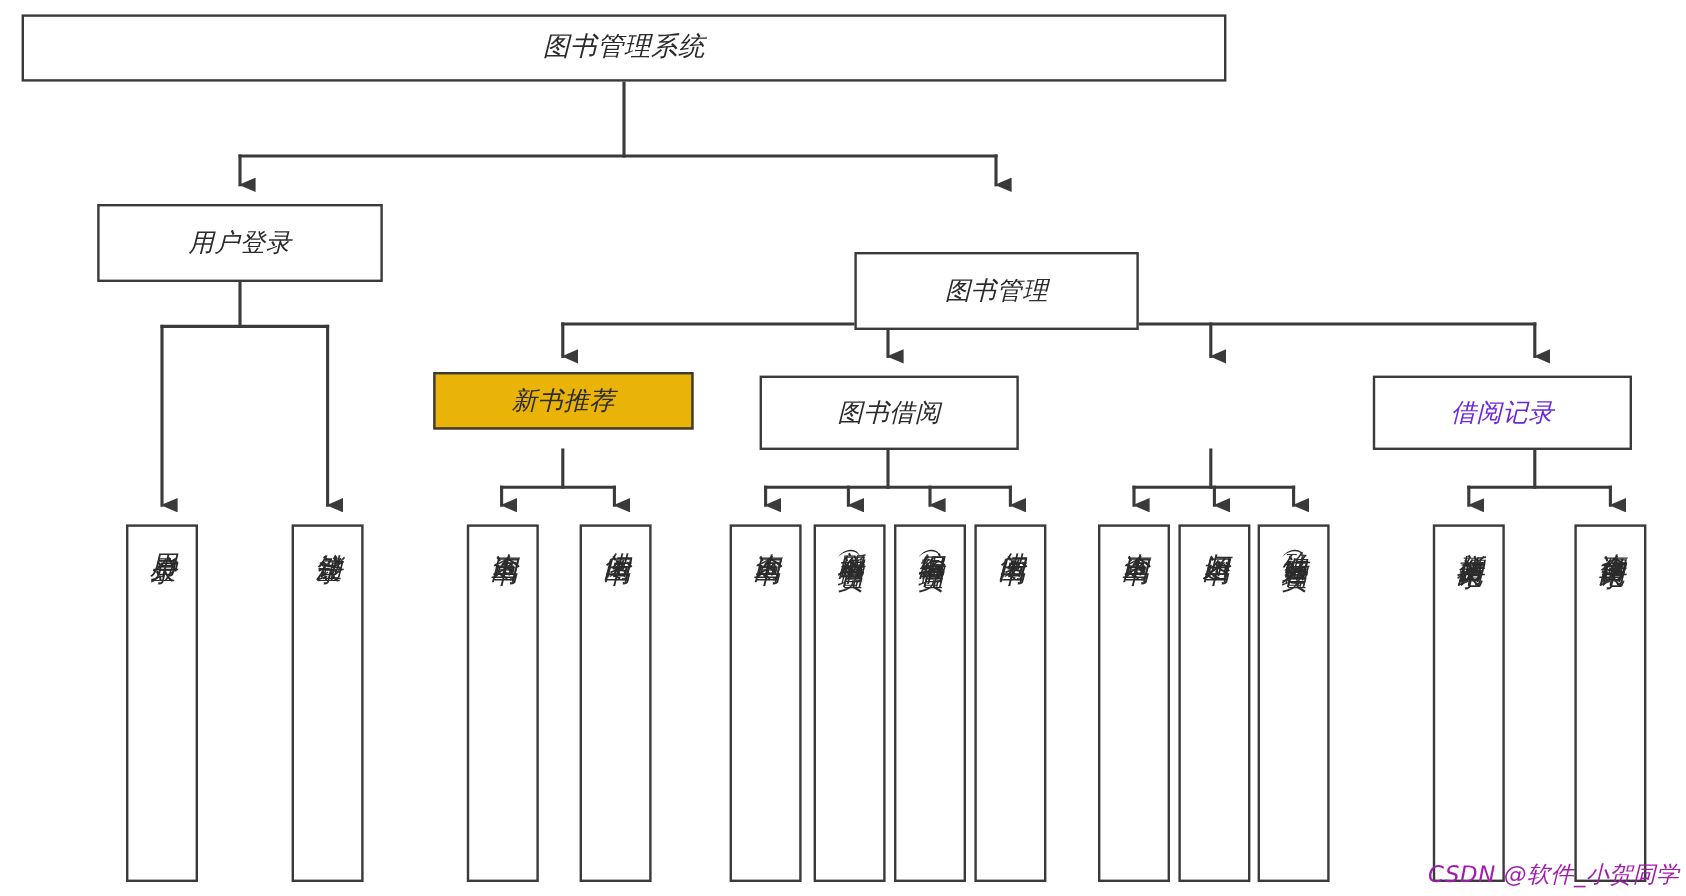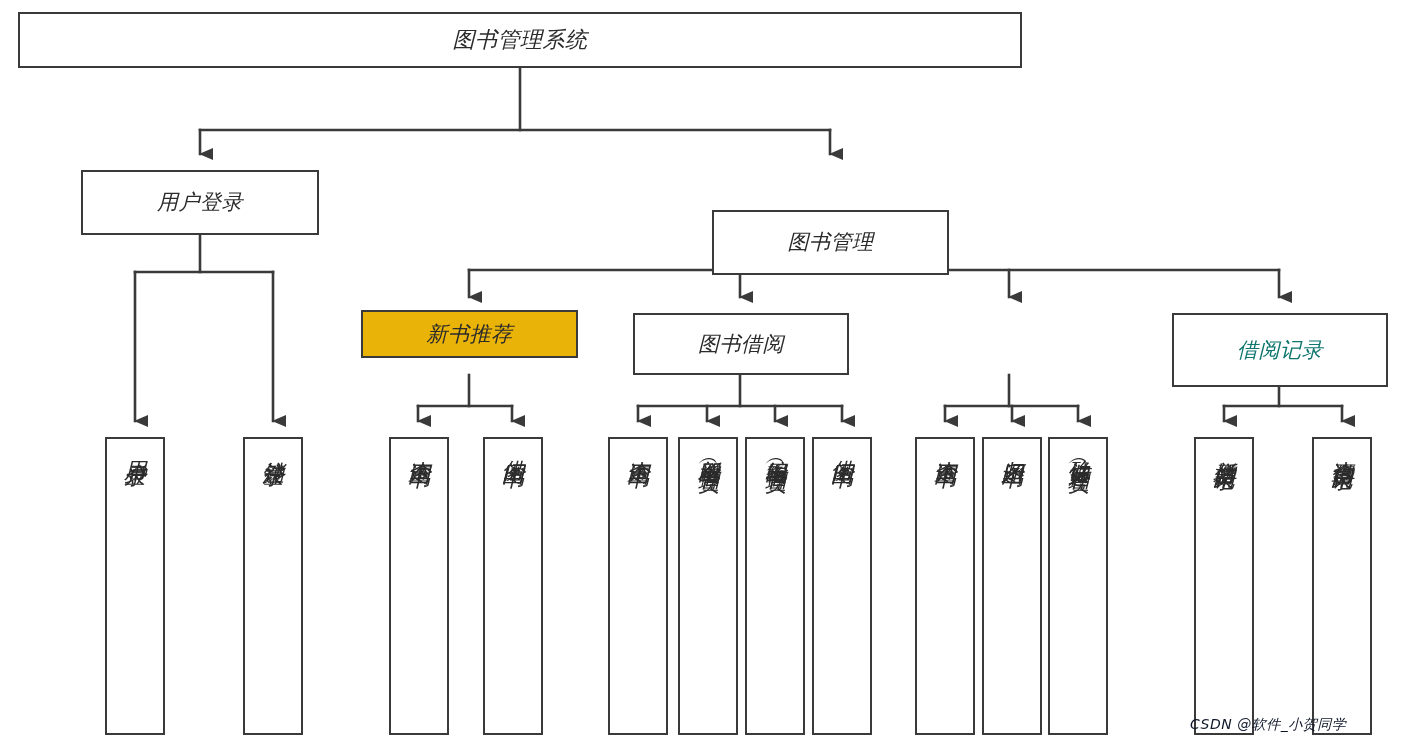--- a/index.html
+++ b/index.html
@@ -64,22 +64,22 @@
     font-size: 22px;
     line-height: 1.0;
     letter-spacing: 2px;
     white-space: nowrap;
   }
   .node.vert.tall-text .node-label {
     font-size: 21px;
   }
   .watermark {
     position: absolute;
-    font-size: 14px;
-    color: #0f172a;
+    font-size: 19px;
+    color: #a21caf;
     white-space: nowrap;
     z-index: 5;
     letter-spacing: 0.5px;
   }
 </style>
 </head>
 <body>
 
 <div id="diagram-root">
 
@@ -143,21 +143,21 @@
   <div class="node horiz" style="left: 712px; top: 170px; width: 237px; height: 65px; border-color: rgb(58, 58, 58); background: rgb(255, 255, 255); color: rgb(43, 43, 43); margin-top: 40px;">
     <span class="node-label">图书管理</span>
   </div>
 
   <div class="node horiz" style="left: 361px; top: 310px; width: 217px; height: 48px; border-color: rgb(58, 58, 58); background: #eab308; color: rgb(43, 43, 43);">
     <span class="node-label">新书推荐</span>
   </div>
   <div class="node horiz" style="left: 633px; top: 313px; width: 216px; height: 62px; border-color: rgb(58, 58, 58); background: rgb(255, 255, 255); color: rgb(43, 43, 43);">
     <span class="node-label">图书借阅</span>
   </div>
-  <div class="node horiz" style="left: 1172px; top: 313px; width: 216px; height: 74px; border-color: rgb(58, 58, 58); background: rgb(255, 255, 255); color: #0f766e;">
+  <div class="node horiz" style="left: 1144px; top: 313px; width: 216px; height: 62px; border-color: rgb(58, 58, 58); background: rgb(255, 255, 255); color: #6d28d9;">
     <span class="node-label">借阅记录</span>
   </div>
 
   <div class="node vert" style="left: 105px; top: 437px; width: 60px; height: 298px; border-color: rgb(58, 58, 58); background: rgb(255, 255, 255); color: rgb(43, 43, 43);">
     <span class="node-label">用户登录</span>
   </div>
   <div class="node vert" style="left: 243px; top: 437px; width: 60px; height: 298px; border-color: rgb(58, 58, 58); background: rgb(255, 255, 255); color: rgb(43, 43, 43);">
     <span class="node-label">注销登录</span>
   </div>
   <div class="node vert" style="left: 389px; top: 437px; width: 60px; height: 298px; border-color: rgb(58, 58, 58); background: rgb(255, 255, 255); color: rgb(43, 43, 43);">

